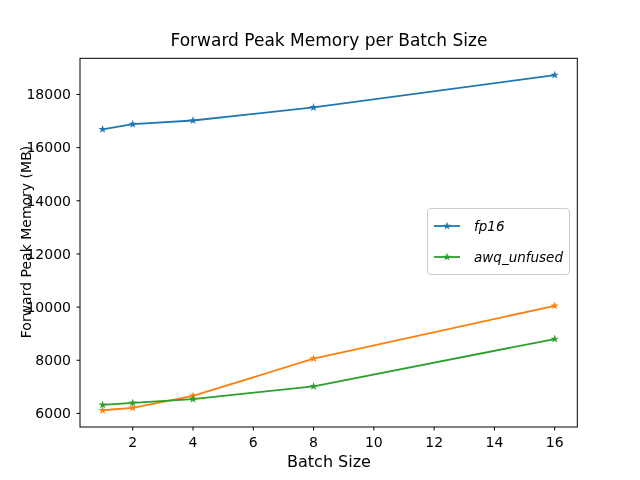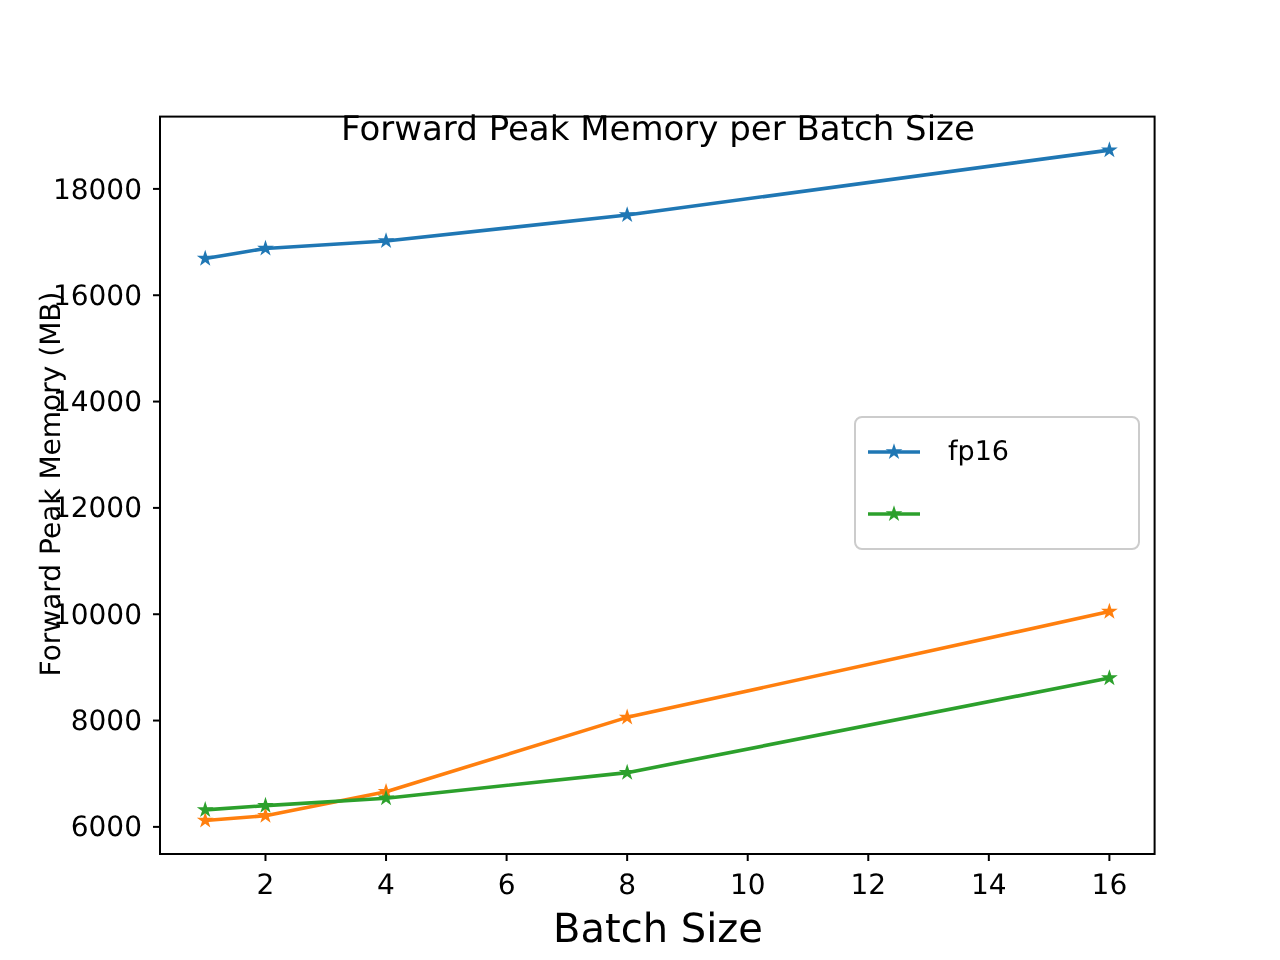--- a/index.html
+++ b/index.html
@@ -13,27 +13,26 @@
   }
   #plot { position: absolute; left: 0; top: 0; }
   .title {
     position: absolute;
     left: 79px; top: 30px; width: 500px;
     text-align: center;
     font-size: 17px;
     color: #000000;
     line-height: 20px;
     white-space: nowrap;
-    margin-top: 25px;
   }
   .xlabel {
     position: absolute;
     left: 79px; top: 452px; width: 500px;
     text-align: center;
-    font-size: 20px;
+    font-size: 16px;
     color: #000000;
     white-space: nowrap;
   }
   .ylabel {
     position: absolute;
     left: 26px; top: 242px;
     transform: translate(-50%, -50%) rotate(-90deg);
     font-size: 14px;
     color: #000000;
     white-space: nowrap;
@@ -54,20 +53,21 @@
   .legend-row {
     display: flex;
     align-items: center;
     height: 20px;
   }
   .legend-row svg { margin-right: 13px; flex: 0 0 auto; }
   .legend-label {
     font-size: 13.5px;
     color: #000000;
     white-space: nowrap;
+    font-style: italic;
   }
 </style>
 </head>
 <body>
 
 <div class="figure">
   <svg id="plot" width="640" height="480" viewBox="0 0 640 480">
       <rect x="80" y="58.3" width="497.29999999999995" height="368.7" fill="none" stroke="#000000" stroke-width="1"></rect>
       <line x1="132.7439393939394" y1="427" x2="132.7439393939394" y2="430.5" stroke="#000000" stroke-width="1"></line>
       <text x="132.7439393939394" y="447" text-anchor="middle" font-size="14px" font-family="DejaVu Sans, sans-serif" fill="#000000">2</text>
@@ -129,15 +129,16 @@
           <line x1="1" y1="7" x2="27" y2="7" stroke="#1f77b4" stroke-width="1.8"></line>
           <path d="M14.00,2.60L14.99,5.64L18.18,5.64L15.60,7.52L16.59,10.56L14.00,8.68L11.41,10.56L12.40,7.52L9.82,5.64L13.01,5.64Z" fill="#1f77b4"></path>
         </svg>
       <span class="legend-label">fp16</span>
     </div>
     <div class="legend-row">
       <svg class="legend-sample" width="28" height="14">
           <line x1="1" y1="7" x2="27" y2="7" stroke="#2ca02c" stroke-width="1.8"></line>
           <path d="M14.00,2.60L14.99,5.64L18.18,5.64L15.60,7.52L16.59,10.56L14.00,8.68L11.41,10.56L12.40,7.52L9.82,5.64L13.01,5.64Z" fill="#2ca02c"></path>
         </svg>
+      <span class="legend-label">awq_unfused</span>
     </div>
   </div>
 </div>
 
 </body></html>

